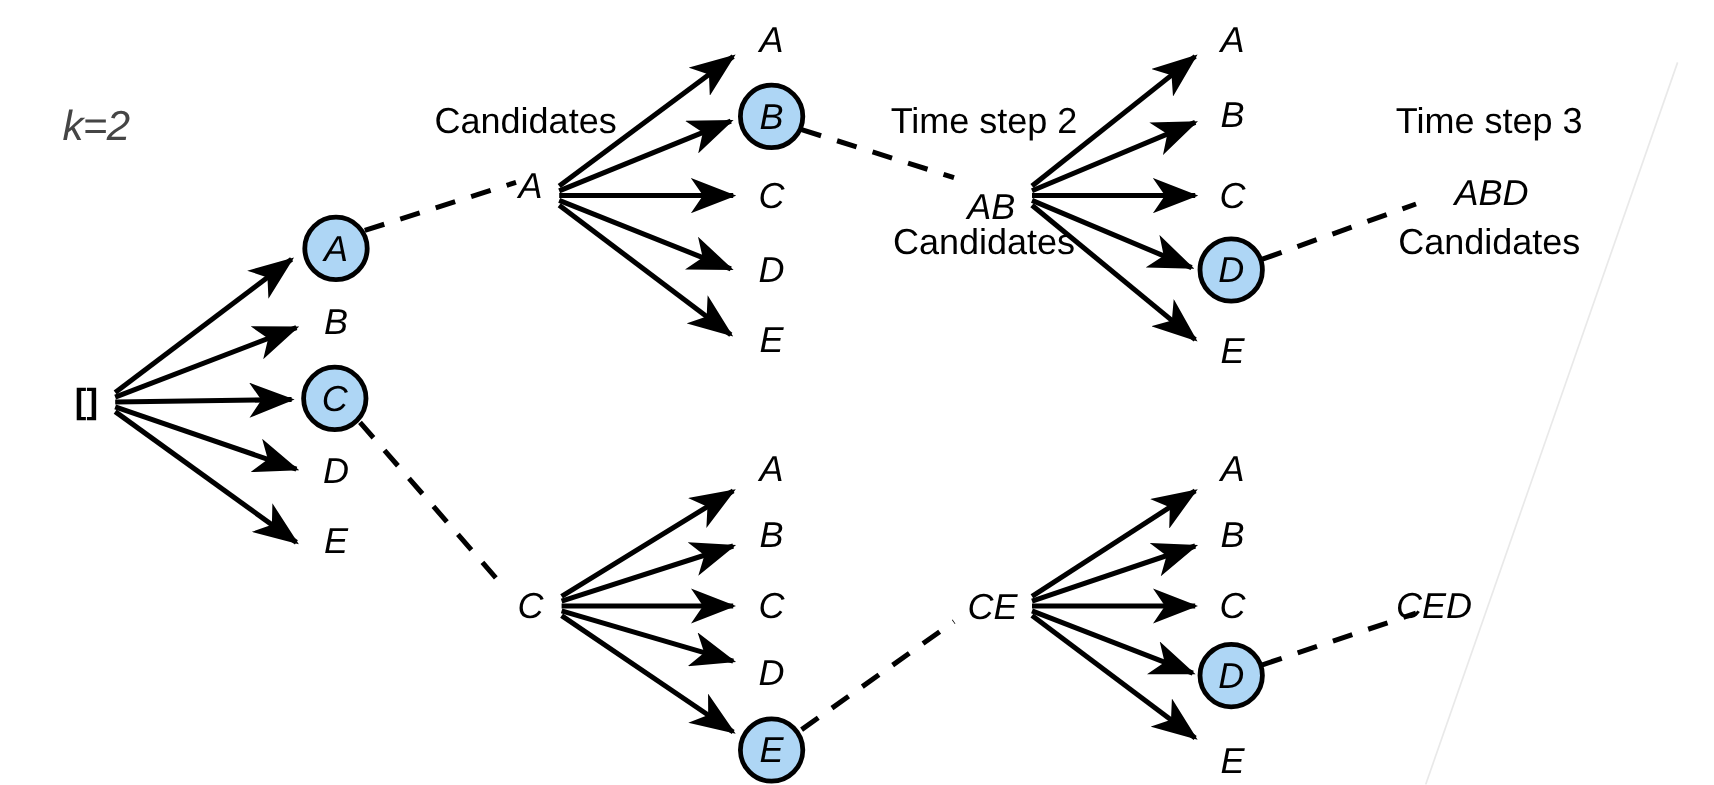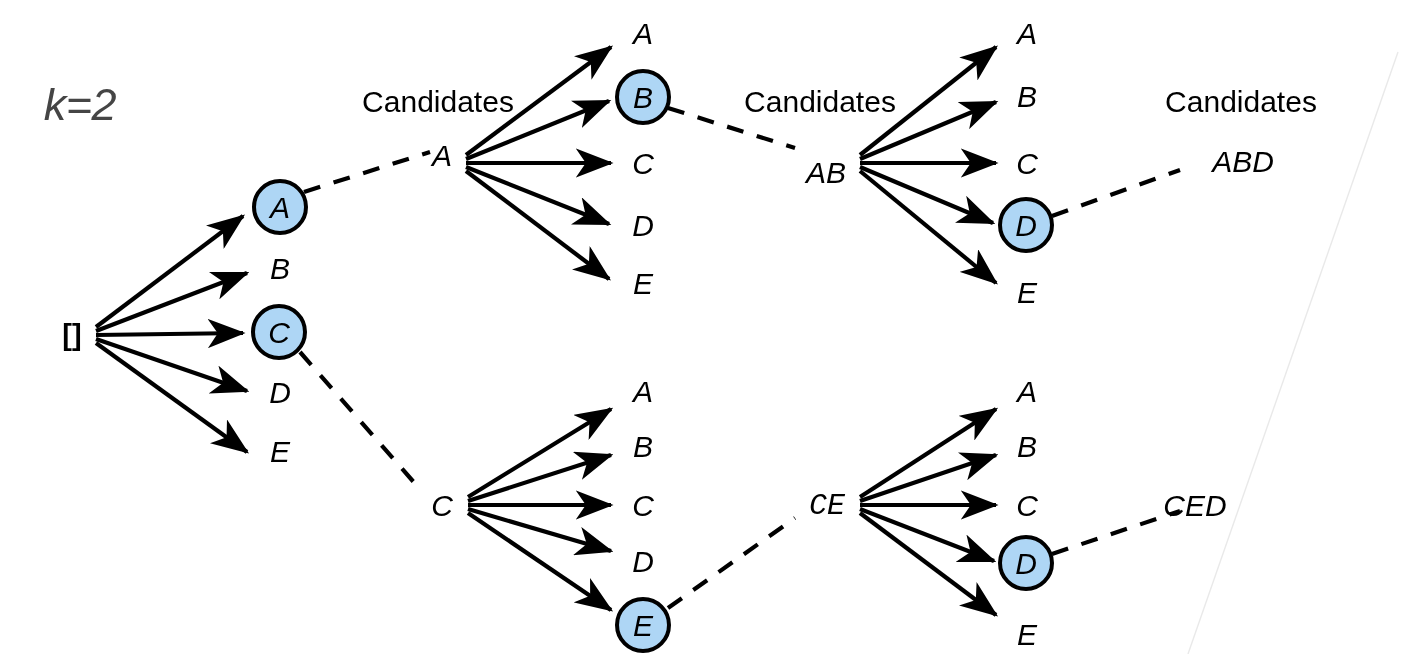--- a/index.html
+++ b/index.html
@@ -29,21 +29,21 @@
     white-space: pre;
     line-height: 1.12;
   }
   .step-header {
     font-size: 30px;
     font-style: normal;
     text-align: center;
     transform: translateX(-50%);
   }
   .beam-k {
-    font-size: 45px;
+    font-size: 35px;
     font-style: italic;
     font-weight: 400;
     color: #454545;
     letter-spacing: -0.5px;
     transform: translate(-50%, -50%);
   }
   .token {
     font-size: 30px;
     font-style: italic;
     transform: translate(-50%, -50%);
@@ -150,24 +150,26 @@
     <g>
       <line x1="1052" y1="554" x2="1180" y2="511" stroke="#000000" stroke-width="4.2" stroke-dasharray="17 14" stroke-linecap="butt"></line>
     </g>
   </svg>
 
   <div class="lbl step-header" style="left:438px; top:18px;">
     <div>Candidates</div>
   </div>
 
   <div class="lbl step-header" style="left:820px; top:18px;">
+    <div>Time step 2</div>
     <div>Candidates</div>
   </div>
 
   <div class="lbl step-header" style="left:1241px; top:18px;">
+    <div>Time step 3</div>
     <div>Candidates</div>
   </div>
 
   <div class="lbl beam-k" style="left:80px; top:105px;">k=2</div>
 
   <div class="lbl root-token" style="left:72px; top:335px;">[]</div>
 
   <div class="beam-node" style="left:280px; top:207px; width:56px; height:56px;"></div>
   <div class="lbl node-label" style="left:280px; top:208px;">A</div>
 
@@ -214,21 +216,21 @@
 
   <div class="lbl token" style="left:643px; top:447px;">B</div>
 
   <div class="lbl token" style="left:643px; top:506px;">C</div>
 
   <div class="lbl token" style="left:643px; top:562px;">D</div>
 
   <div class="beam-node" style="left:643px; top:625px; width:56px; height:56px;"></div>
   <div class="lbl node-label" style="left:643px; top:626px;">E</div>
 
-  <div class="lbl token" style="left:827px; top:507px;font-family:Liberation Mono, monospace;">CE</div>
+  <div class="lbl token" style="left:827px; top:507px;">CE</div>
 
   <div class="lbl token" style="left:1027px; top:392px;">A</div>
 
   <div class="lbl token" style="left:1027px; top:447px;">B</div>
 
   <div class="lbl token" style="left:1027px; top:506px;">C</div>
 
   <div class="beam-node" style="left:1026px; top:563px; width:56px; height:56px;"></div>
   <div class="lbl node-label" style="left:1026px; top:564px;">D</div>
 

